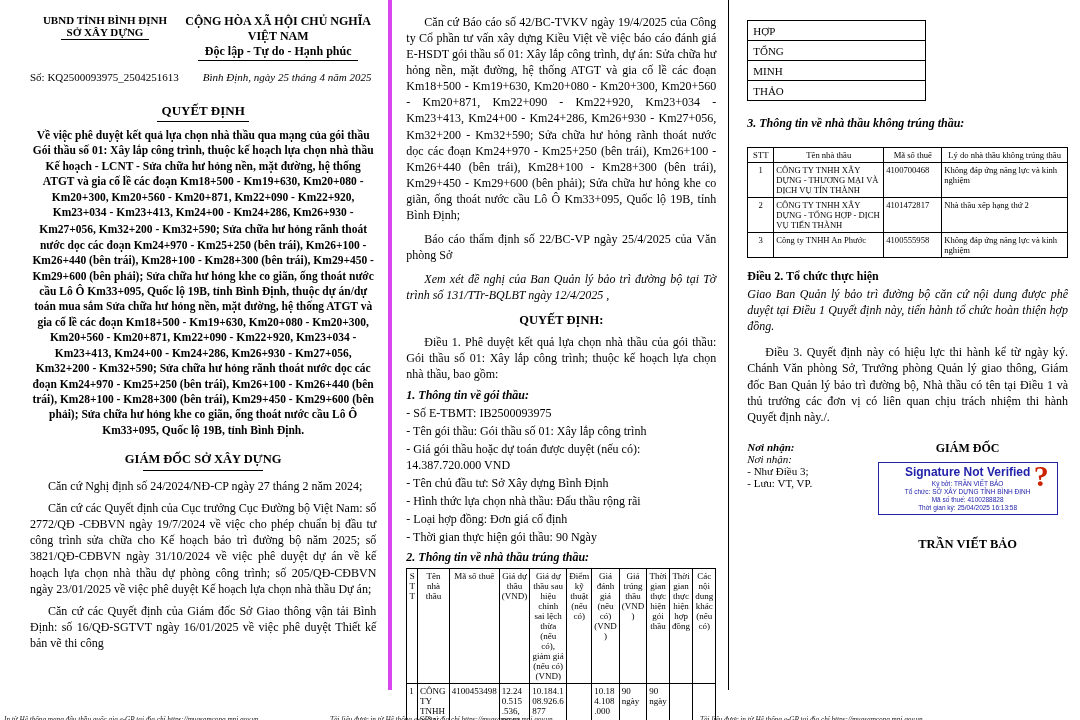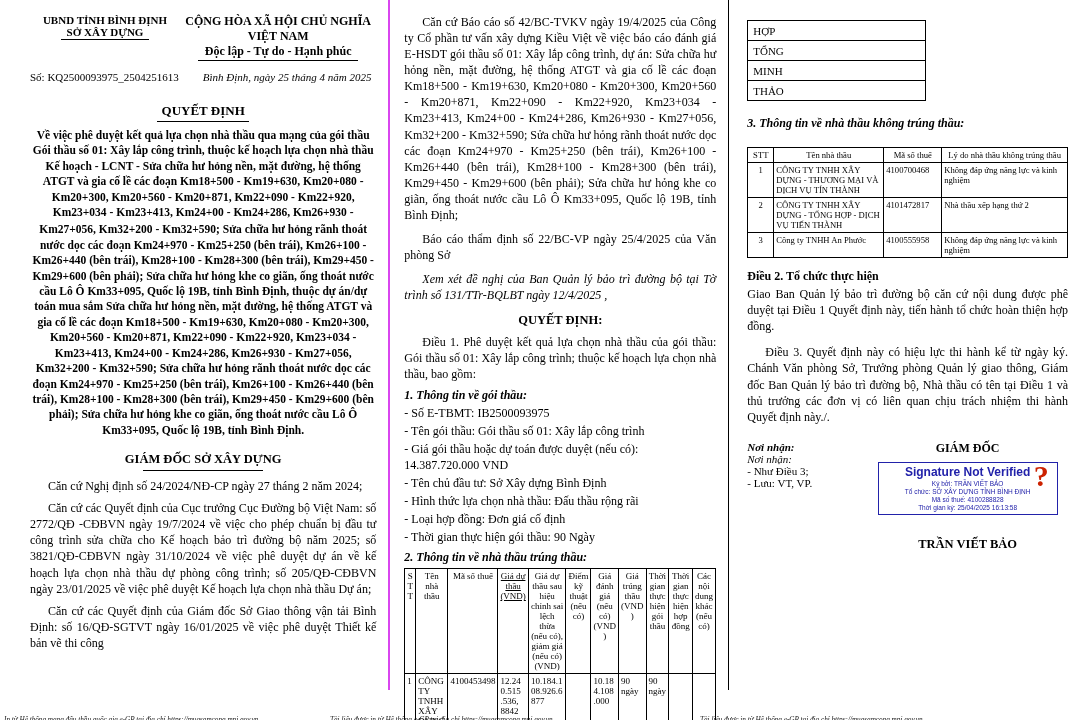--- a/index.html
+++ b/index.html
@@ -11,21 +11,21 @@
     color:#000;
     overflow:hidden;
   }
   .page { position:relative; width:1080px; height:720px; }
   .cols { display:flex; width:1080px; height:690px;padding-left:16px; }
   .col {
     position:relative;
     padding:14px 12px 0 14px;
   }
   .col1 { width:378px; }
-  .col2 { width:345px; border-left:2px solid #d946ef; }
+  .col2 { width:345px; border-left:4px solid #d946ef; }
   .col3 { width:357px; border-left:1px solid #000; padding-left:18px; }
   .c { text-align:center; }
   .b { font-weight:bold; }
   .i { font-style:italic; }
   .t11 { font-size:11px; }
   .t115 { font-size:11.5px; }
   .t12 { font-size:12px; }
   .t125 { font-size:12.5px; }
   .t13 { font-size:13px; }
   p { margin:0 0 2px 0; line-height:1.34; }
@@ -133,21 +133,21 @@
       <p class="t12">- Thời gian thực hiện gói thầu: 90 Ngày</p>
 
       <p class="b i t12" style="margin-top:4px;">2. Thông tin về nhà thầu trúng thầu:</p>
 
       <table class="grid" style="margin-top:3px;">
         <thead>
           <tr>
             <th style="width:16px;">S T T</th>
             <th style="width:38px;">Tên nhà thầu</th>
             <th style="width:42px;">Mã số thuế</th>
-            <th style="width:30px;text-decoration:underline;">Giá dự thầu (VND)</th>
+            <th style="width:30px;">Giá dự thầu (VND)</th>
             <th style="width:48px;">Giá dự thầu sau hiệu chỉnh sai lệch thừa (nếu có), giảm giá (nếu có) (VND)</th>
             <th style="width:26px;">Điểm kỹ thuật (nếu có)</th>
             <th style="width:28px;">Giá đánh giá (nếu có) (VND )</th>
             <th style="width:28px;">Giá trúng thầu (VND )</th>
             <th style="width:28px;">Thời gian thực hiện gói thầu</th>
             <th style="width:28px;">Thời gian thực hiện hợp đồng</th>
             <th style="width:26px;">Các nội dung khác (nếu có)</th>
           </tr>
         </thead>
         <tbody>
@@ -214,21 +214,21 @@
           <tr>
             <td class="c">3</td>
             <td>Công ty TNHH An Phước</td>
             <td>4100555958</td>
             <td>Không đáp ứng năng lực và kinh nghiệm</td>
           </tr>
         </tbody>
       </table>
 
       <p class="b t12" style="margin-top:10px;">Điều 2. Tổ chức thực hiện</p>
-      <p class="just t12" style="margin-top:0;">Giao Ban Quản lý bảo trì đường bộ căn cứ nội dung được phê duyệt tại Điều 1 Quyết định này, tiến hành tổ chức hoàn thiện hợp đồng.</p>
+      <p class="just t12" style="margin-top:0;font-style:italic;">Giao Ban Quản lý bảo trì đường bộ căn cứ nội dung được phê duyệt tại Điều 1 Quyết định này, tiến hành tổ chức hoàn thiện hợp đồng.</p>
 
       <p class="just ind t12" style="margin-top:10px;">Điều 3. Quyết định này có hiệu lực thi hành kể từ ngày ký. Chánh Văn phòng Sở, Trưởng phòng Quản lý giao thông, Giám đốc Ban Quản lý bảo trì đường bộ, Nhà thầu có tên tại Điều 1 và thủ trưởng các đơn vị có liên quan chịu trách nhiệm thi hành Quyết định này./.</p>
 
       <div style="display:flex; margin-top:16px;">
         <div style="width:120px;">
           <div class="i t11 b">Nơi nhận:</div>
           <div class="t11 i">Nơi nhận:</div>
           <div class="t11">- Như Điều 3;</div>
           <div class="t11">- Lưu: VT, VP.</div>
         </div>

